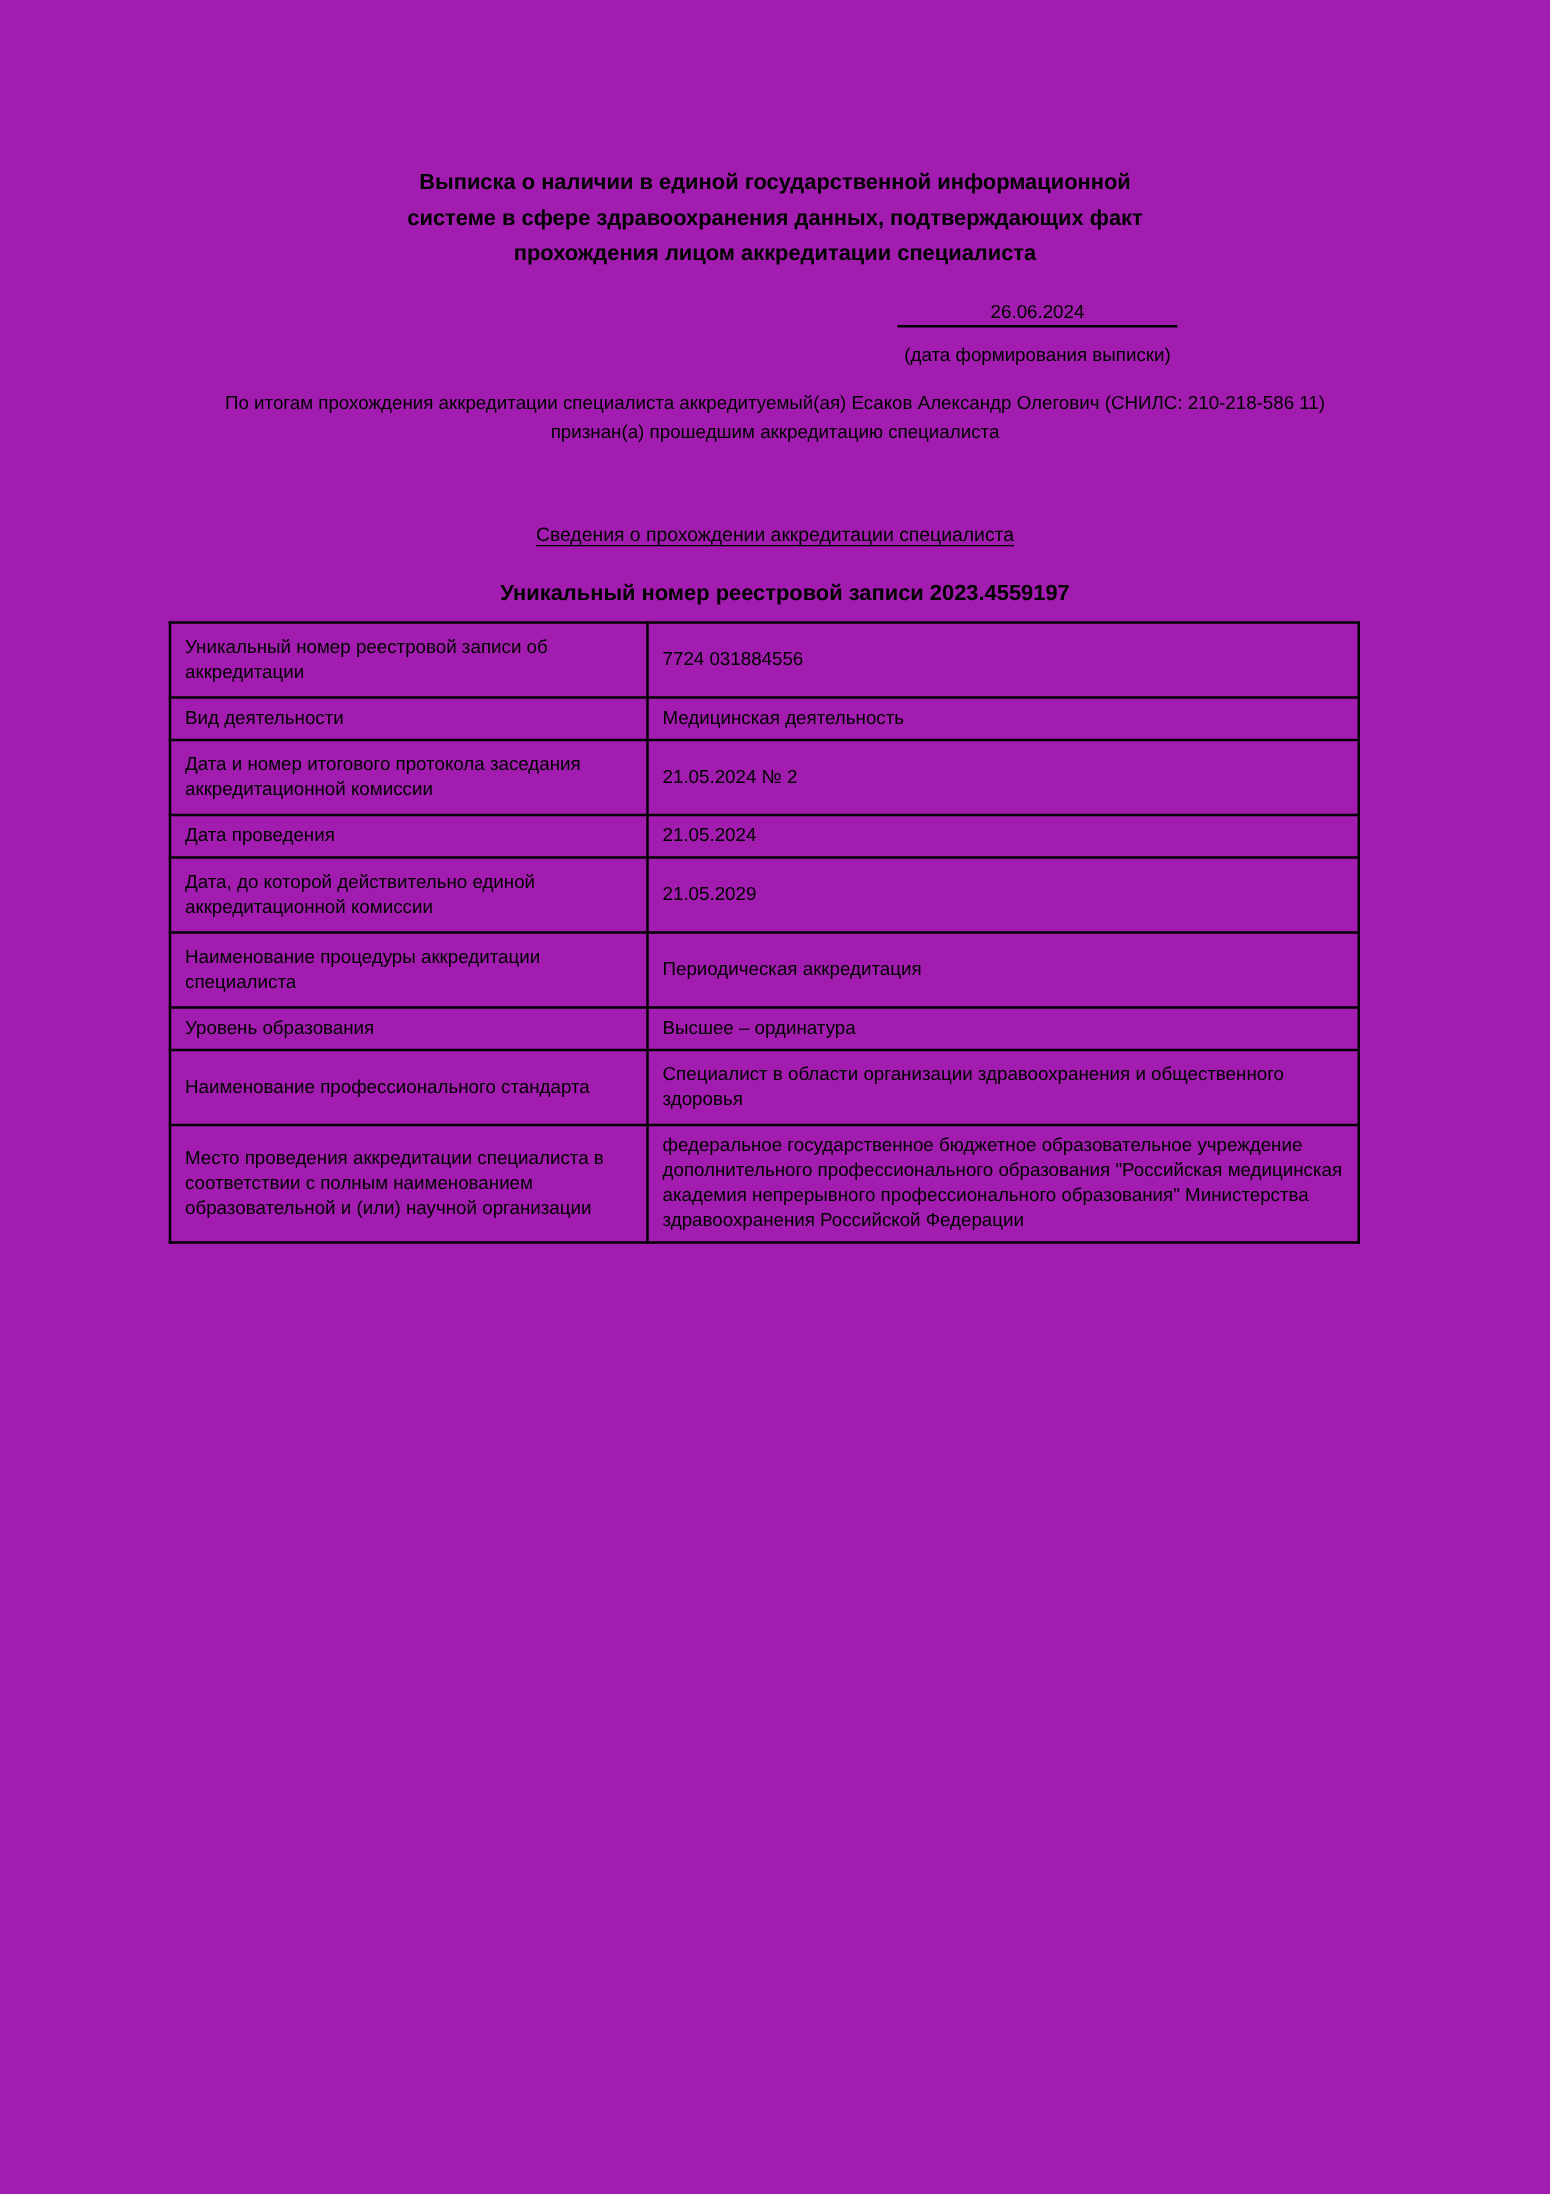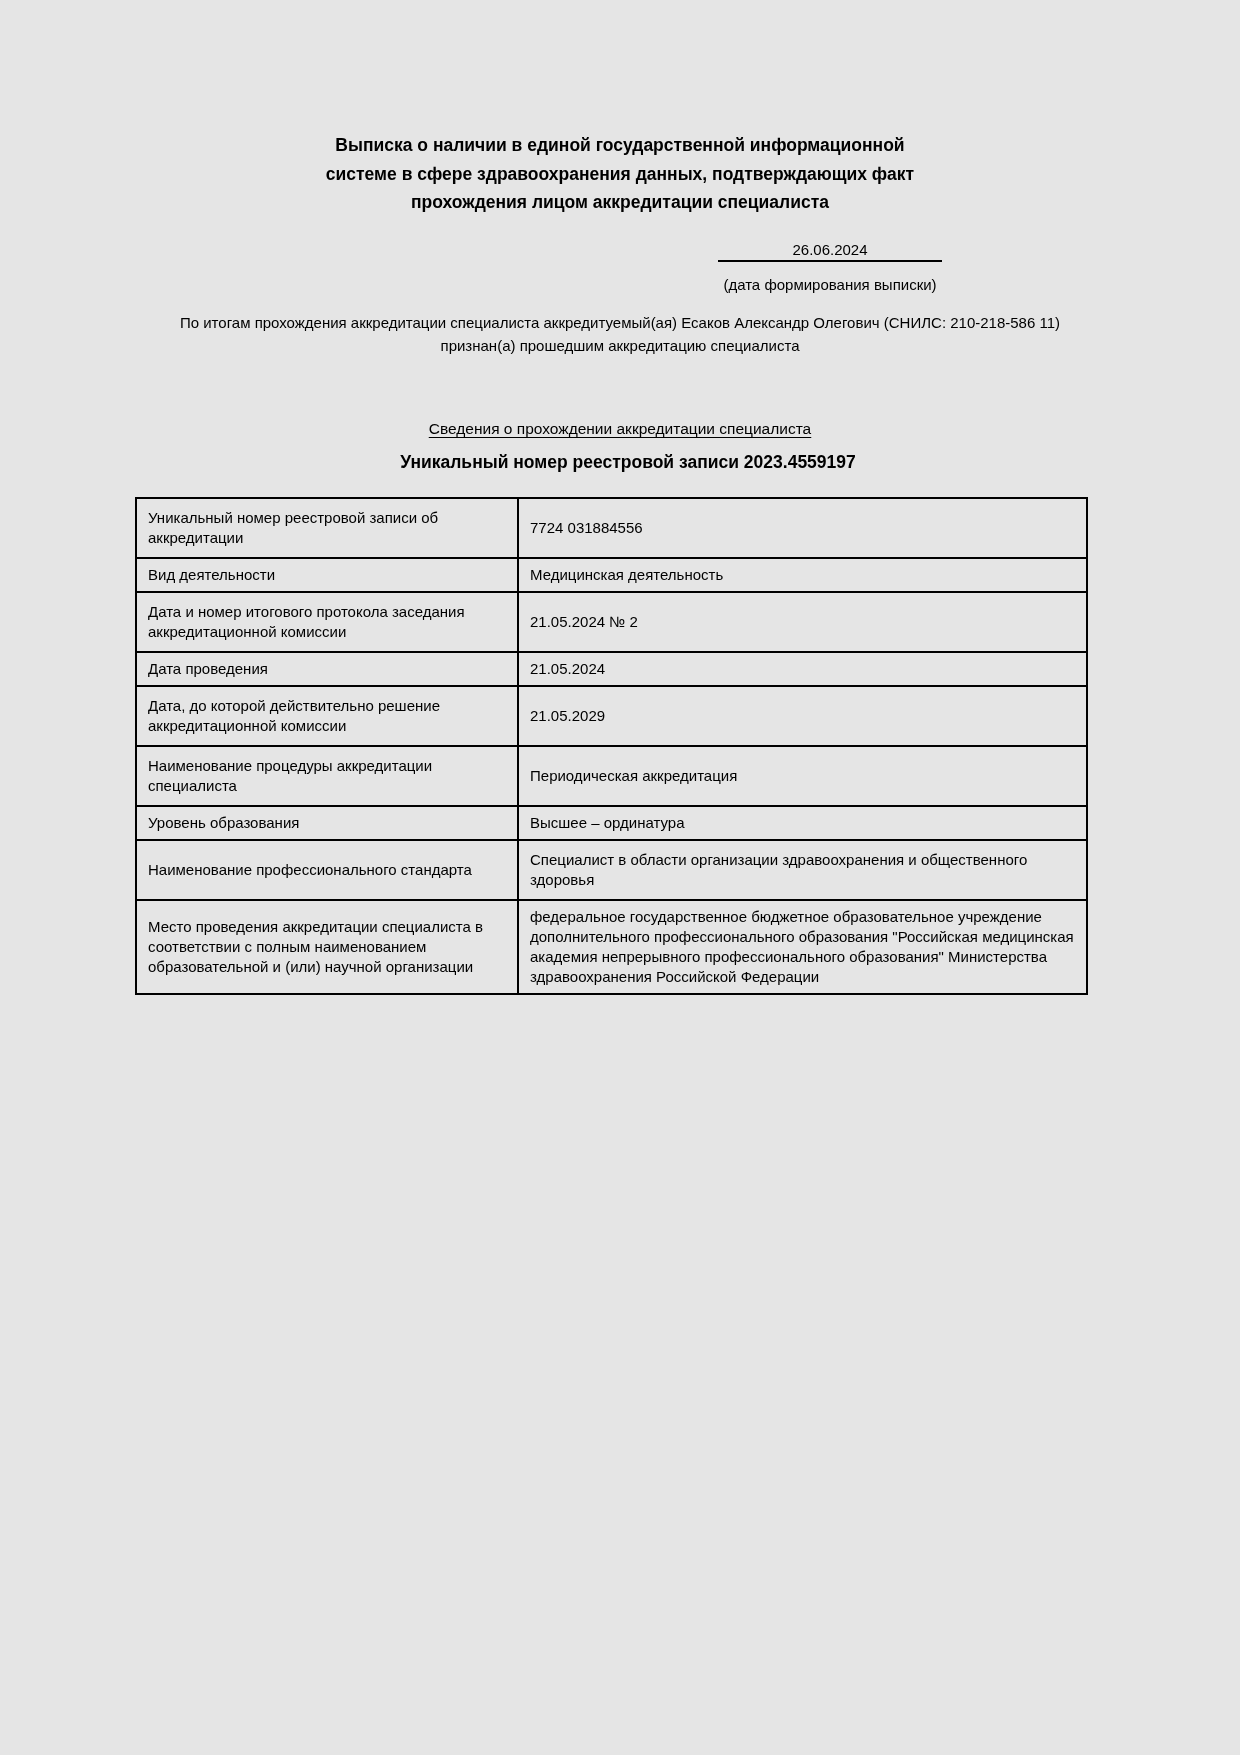--- a/index.html
+++ b/index.html
@@ -2,21 +2,21 @@
 <html><head>
 <meta charset="utf-8">
 <style>
   * { box-sizing: border-box; margin: 0; padding: 0; }
   html, body { background: #ffffff; }
   .page {
     position: relative;
     width: 1240px;
     height: 1755px;
     margin: 0 auto;
-    background: #e5e5e5;
+    background: #a21caf;
     color: #000000;
     font-family: "Liberation Sans", sans-serif;
     overflow: hidden;
   }
   .doc-title {
     position: absolute;
     top: 131px;
     left: 0;
     width: 100%;
     text-align: center;
@@ -56,21 +56,21 @@
     top: 420px;
     left: 0;
     width: 100%;
     text-align: center;
     font-size: 15.5px;
     text-decoration: underline;
     text-underline-offset: 3px;
   }
   .registry-heading {
     position: absolute;
-    top: 452px;
+    top: 464px;
     left: 0;
     width: 100%;
     text-align: center;
     font-size: 17.5px;
     font-weight: bold;
     padding-left: 16px;
   }
   table.acc-table {
     position: absolute;
     top: 497px;
@@ -129,21 +129,21 @@
       </tr>
       <tr class="tall">
         <td class="label-cell">Дата и номер итогового протокола заседания аккредитационной комиссии</td>
         <td class="value-cell">21.05.2024 № 2</td>
       </tr>
       <tr class="short">
         <td class="label-cell">Дата проведения</td>
         <td class="value-cell">21.05.2024</td>
       </tr>
       <tr class="tall">
-        <td class="label-cell">Дата, до которой действительно решение аккредитационной комиссии</td>
+        <td class="label-cell">Дата, до которой действительно единой аккредитационной комиссии</td>
         <td class="value-cell">21.05.2029</td>
       </tr>
       <tr class="tall">
         <td class="label-cell">Наименование процедуры аккредитации специалиста</td>
         <td class="value-cell">Периодическая аккредитация</td>
       </tr>
       <tr class="short">
         <td class="label-cell">Уровень образования</td>
         <td class="value-cell">Высшее – ординатура</td>
       </tr>

